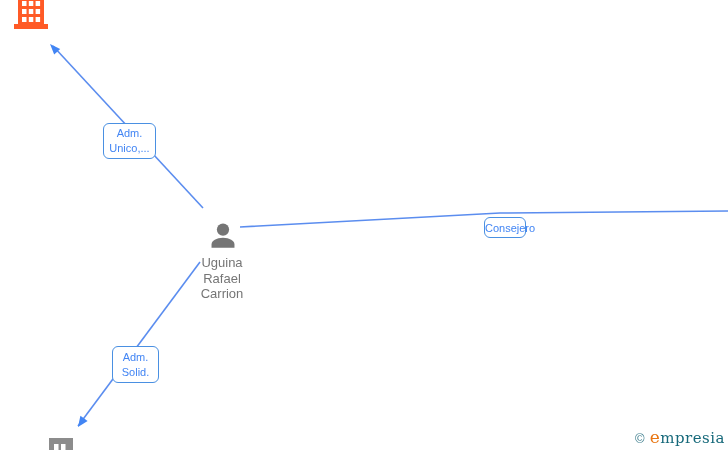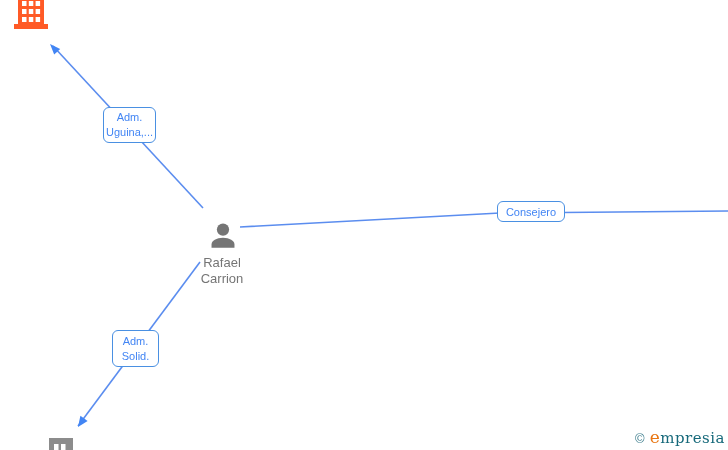--- a/index.html
+++ b/index.html
@@ -26,24 +26,25 @@
     border: 1.5px solid #4a90e2;
     border-radius: 6px;
     color: #4285f4;
     font-size: 11px;
     text-align: center;
     display: flex;
     flex-direction: column;
     justify-content: center;
     line-height: 15px;
     cursor: pointer;
+    margin-top: 16px;
   }
   .edge-label-unico { left: 103px; top: 107px; width: 53px; height: 36px; }
   .edge-label-solid { left: 112px; top: 330px; width: 47px; height: 37px; }
-  .edge-label-consejero { left: 497px; top: 201px; width: 68px; height: 21px; line-height: 18px; }
+  .edge-label-consejero { left: 484px; top: 201px; width: 42px; height: 21px; line-height: 18px; }
 
   .person-node {
     position: absolute;
     left: 207px; top: 219px;
     width: 32px; height: 34px;
     cursor: pointer;
   }
   .person-name {
     position: absolute;
     left: 162px; top: 255px;
@@ -109,27 +110,28 @@
     </g>
   </svg>
 
   <svg class="person-node" viewBox="0 0 24 24">
     <g fill="#757575">
       <circle cx="12" cy="7.2" r="4.6"></circle>
       <path d="M12 13.4c-4.9 0-8.6 2.2-8.6 5v2.4h17.2v-2.4c0-2.8-3.7-5-8.6-5z"></path>
     </g>
   </svg>
   <div class="person-name">
+    <div>Uguina</div>
     <div>Rafael</div>
     <div>Carrion</div>
   </div>
 
   <div class="edge-label edge-label-unico">
     <span>Adm.</span>
-    <span>Uguina,...</span>
+    <span>Unico,...</span>
   </div>
 
   <div class="edge-label edge-label-consejero">
     <span>Consejero</span>
   </div>
 
   <div class="edge-label edge-label-solid">
     <span>Adm.</span>
     <span>Solid.</span>
   </div>

